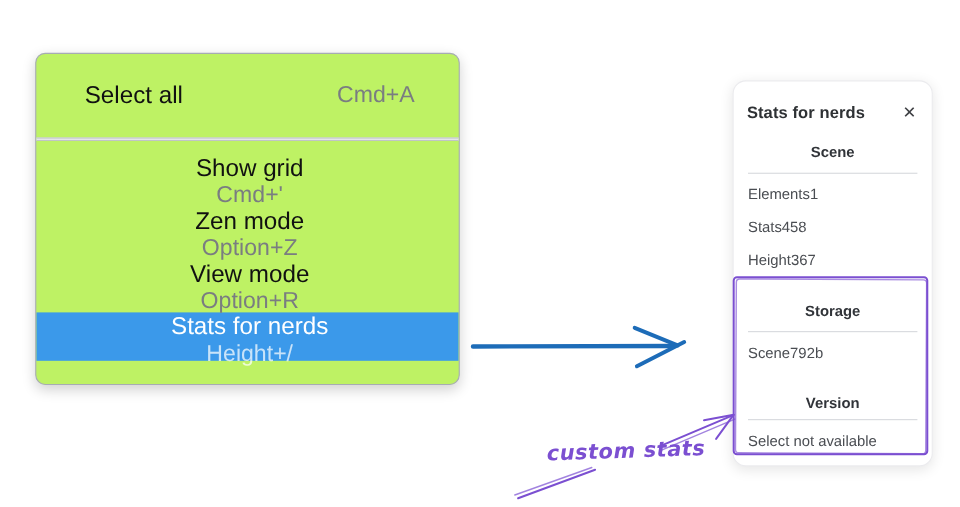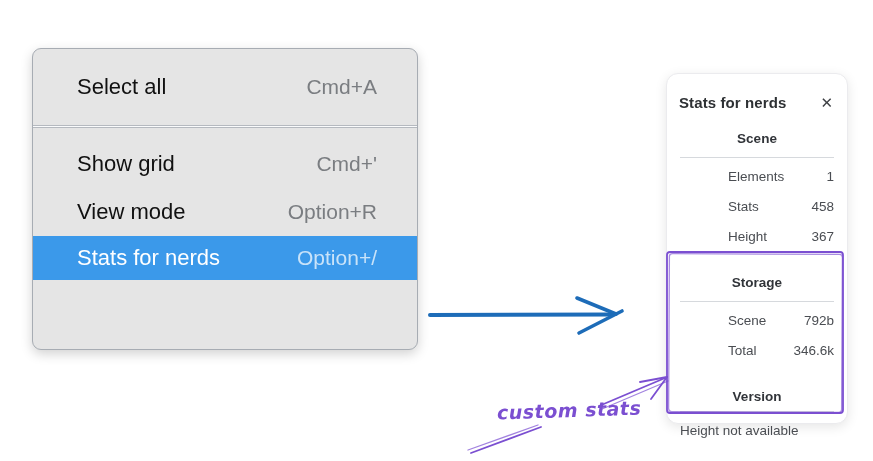--- a/index.html
+++ b/index.html
@@ -8,34 +8,34 @@
     width: 873px; height: 461px;
     font-family: "Liberation Sans", sans-serif;
     position: relative; overflow: hidden;
   }
   .canvas { position: absolute; inset: 0; width: 873px; height: 461px; }
 
   
   .context-menu {
     position: absolute; left: 32px; top: 48px;
     width: 386px; height: 302px;
-    background: #e5e5e5;
+    background: #bef264;
     border: 1.5px solid #a7acb3;
     border-radius: 9px;
     box-shadow: 0 4px 12px rgba(0,0,0,0.18);
     overflow: hidden;
     font-size: 22px; color: #111;
   }
   .menu-section-top { padding: 15px 0; }
   .menu-section-bottom { padding: 12px 0 0; }
   .menu-row {
     display: flex; justify-content: space-between; align-items: center;
     height: 46px; padding: 0 40px 0 44px; cursor: default;
   }
-  .menu-section-bottom .menu-row { height: 48px; }
+  .menu-section-bottom .menu-row { height: 48px; flex-direction: column; }
   .menu-row .shortcut { color: #7a7d81; font-size: 21px; }
   .menu-row.highlighted {
     background: #3b99ea; color: #ffffff; height: 44px;
   }
   .menu-row.highlighted .shortcut { color: rgba(255,255,255,0.72); }
   .menu-separator {
     height: 3px; background: #fafbfc;
     border-top: 1px solid #b5b9bf; border-bottom: 1px solid #b5b9bf;
   }
 
@@ -61,22 +61,22 @@
   }
   .section-title {
     text-align: center; font-weight: bold; font-size: 13.5px; color: #313439;
     height: 19px; line-height: 19px;
   }
   .section-title.first { margin-top: 16px; }
   .section-title.later { margin-top: 22px; }
   .rule { border: none; border-top: 1px solid #d6d9dd; margin: 9px 1px 3px; }
   .rule.tight { margin-top: 5px; }
   .stat-row {
-    display: flex; justify-content: space-between; align-items: center;
-    height: 30px; padding: 0 1px; margin-left: 48px;
+    display: flex; align-items: center;
+    height: 30px; padding: 0 1px;
   }
   .stat-note { height: 30px; display: flex; align-items: center; padding: 0 1px; }
 
   
   .annotation-svg { position: absolute; inset: 0; pointer-events: none; }
   .custom-stats-label {
     position: absolute; left: 497px; top: 399px; width: 150px;
     color: #7b4fd1; font-size: 19px; font-weight: bold; font-style: italic;
     font-family: "DejaVu Sans", sans-serif; letter-spacing: 0.5px;
     transform: rotate(-2deg); white-space: nowrap;
@@ -94,26 +94,30 @@
         <span class="shortcut">Cmd+A</span>
       </div>
     </div>
     <div class="menu-separator"></div>
     <div class="menu-section-bottom">
       <div class="menu-row">
         <span>Show grid</span>
         <span class="shortcut">Cmd+'</span>
       </div>
       <div class="menu-row">
+        <span>Zen mode</span>
+        <span class="shortcut">Option+Z</span>
+      </div>
+      <div class="menu-row">
         <span>View mode</span>
         <span class="shortcut">Option+R</span>
       </div>
       <div class="menu-row highlighted">
         <span>Stats for nerds</span>
-        <span class="shortcut">Option+/</span>
+        <span class="shortcut">Height+/</span>
       </div>
     </div>
   </div>
 
   <div class="stats-panel">
     <div class="panel-header">
       <span class="panel-title">Stats for nerds</span>
       <span class="panel-close">✕</span>
     </div>
 
@@ -131,28 +135,24 @@
       <span>Height</span>
       <span>367</span>
     </div>
 
     <div class="section-title later">Storage</div>
     <hr class="rule">
     <div class="stat-row">
       <span>Scene</span>
       <span>792b</span>
     </div>
-    <div class="stat-row">
-      <span>Total</span>
-      <span>346.6k</span>
-    </div>
 
     <div class="section-title later">Version</div>
     <hr class="rule tight">
-    <div class="stat-note">Height not available</div>
+    <div class="stat-note">Select not available</div>
   </div>
 
   <svg class="annotation-svg" width="873" height="461" viewBox="0 0 873 461">
 
     <g fill="none" stroke-linecap="round">
       <line x1="430" y1="315" x2="612" y2="314.5" stroke-width="4" stroke="#1d6cb8"></line>
       <line x1="577" y1="298" x2="616" y2="314" stroke-width="3.6" stroke="#1d6cb8"></line>
       <line x1="579" y1="333" x2="622" y2="311" stroke-width="3.6" stroke="#1d6cb8"></line>
     </g>
 

